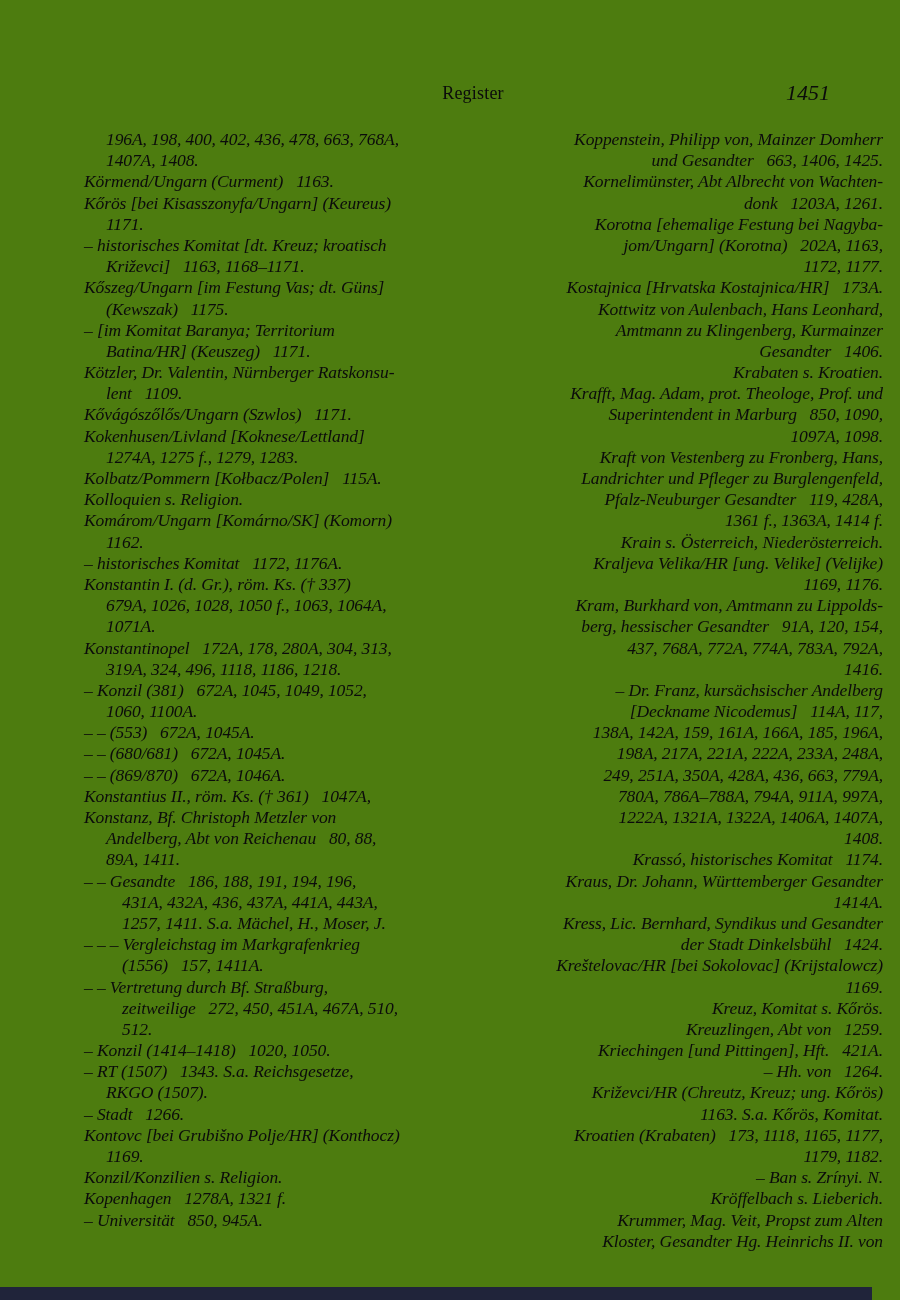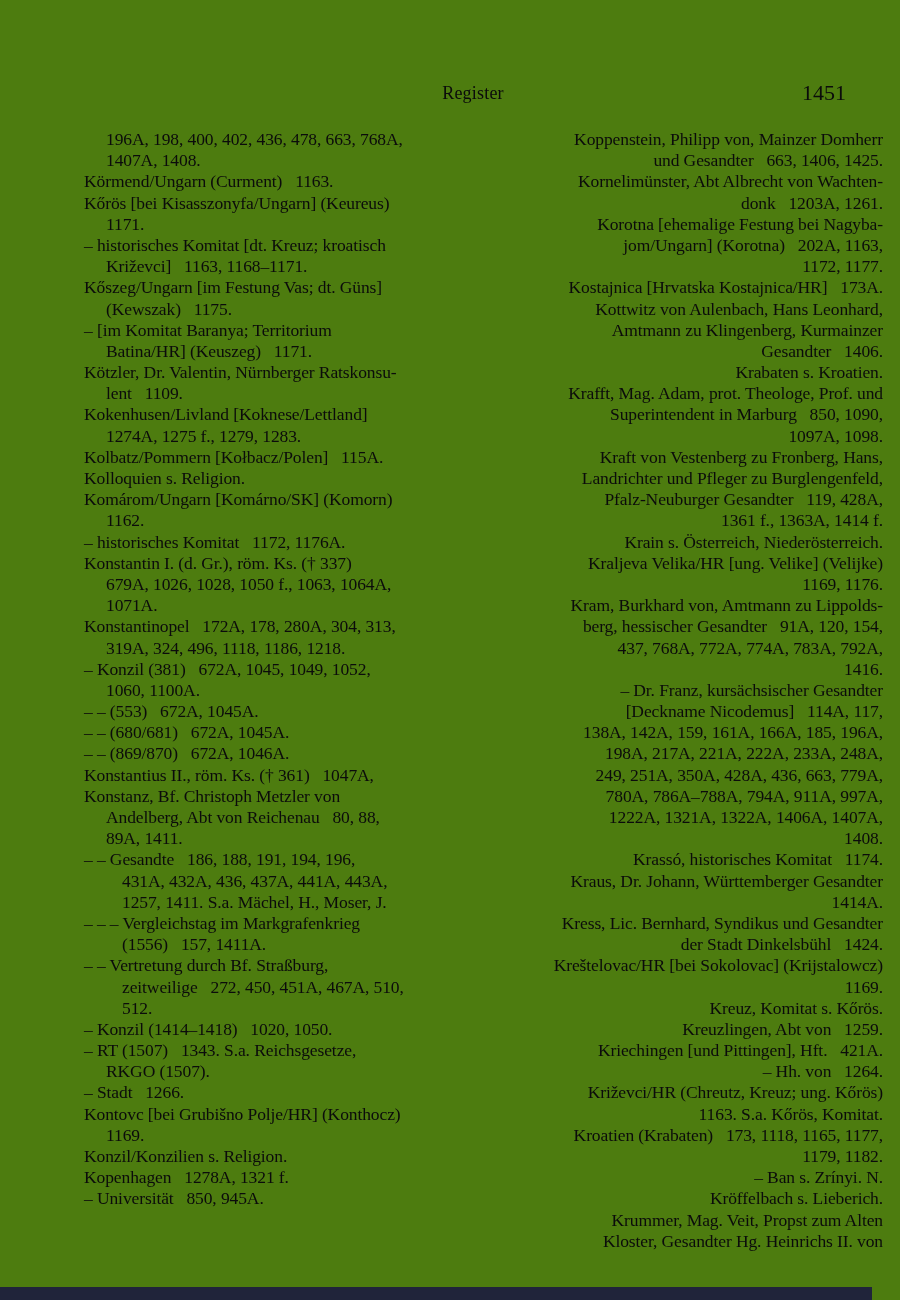--- a/index.html
+++ b/index.html
@@ -11,25 +11,26 @@
     font-family:"Liberation Serif","DejaVu Serif",serif;
     overflow:hidden;
     padding-left:37px;
   }
   .header{position:absolute;top:80px;left:84px;width:778px;height:28px;}
   .running-title{
     position:absolute;left:0;right:0;top:3px;
     text-align:center;font-size:18px;letter-spacing:0.2px;
   }
   .page-number{
-    position:absolute;right:16px;top:0;
+    position:absolute;right:32px;top:0;
     font-size:22px;
+    font-style:italic;
   }
   .columns{position:absolute;top:129px;left:84px;width:790px;}
-  .col{position:absolute;top:0;}
+  .col{position:absolute;top:0;font-style:italic;}
   .col-left{left:0;width:382px;}
   .col-right{left:407px;width:392px;text-align:right;}
   .line{
     white-space:pre;
     font-size:17.5px;
     line-height:21.2px;
     height:21.2px;
     letter-spacing:-0.1px;
   }
   .indent-0{padding-left:0;}
@@ -58,20 +59,21 @@
         <div class="line indent-0">Kőrös [bei Kisasszonyfa/Ungarn] (Keureus)</div>
         <div class="line indent-1">1171.</div>
         <div class="line indent-0">– historisches Komitat [dt. Kreuz; kroatisch</div>
         <div class="line indent-1">Križevci]   1163, 1168–1171.</div>
         <div class="line indent-0">Kőszeg/Ungarn [im Festung Vas; dt. Güns]</div>
         <div class="line indent-1">(Kewszak)   1175.</div>
         <div class="line indent-0">– [im Komitat Baranya; Territorium</div>
         <div class="line indent-1">Batina/HR] (Keuszeg)   1171.</div>
         <div class="line indent-0">Kötzler, Dr. Valentin, Nürnberger Ratskonsu-</div>
         <div class="line indent-1">lent   1109.</div>
+        <div class="line indent-0">Kővágószőlős/Ungarn (Szwlos)   1171.</div>
         <div class="line indent-0">Kokenhusen/Livland [Koknese/Lettland]</div>
         <div class="line indent-1">1274A, 1275 f., 1279, 1283.</div>
         <div class="line indent-0">Kolbatz/Pommern [Kołbacz/Polen]   115A.</div>
         <div class="line indent-0">Kolloquien s. Religion.</div>
         <div class="line indent-0">Komárom/Ungarn [Komárno/SK] (Komorn)</div>
         <div class="line indent-1">1162.</div>
         <div class="line indent-0">– historisches Komitat   1172, 1176A.</div>
         <div class="line indent-0">Konstantin I. (d. Gr.), röm. Ks. († 337)</div>
         <div class="line indent-1">679A, 1026, 1028, 1050 f., 1063, 1064A,</div>
         <div class="line indent-1">1071A.</div>
@@ -124,21 +126,21 @@
         <div class="line indent-1">Landrichter und Pfleger zu Burglengenfeld,</div>
         <div class="line indent-1">Pfalz-Neuburger Gesandter   119, 428A,</div>
         <div class="line indent-1">1361 f., 1363A, 1414 f.</div>
         <div class="line indent-0">Krain s. Österreich, Niederösterreich.</div>
         <div class="line indent-0">Kraljeva Velika/HR [ung. Velike] (Velijke)</div>
         <div class="line indent-1">1169, 1176.</div>
         <div class="line indent-0">Kram, Burkhard von, Amtmann zu Lippolds-</div>
         <div class="line indent-1">berg, hessischer Gesandter   91A, 120, 154,</div>
         <div class="line indent-1">437, 768A, 772A, 774A, 783A, 792A,</div>
         <div class="line indent-1">1416.</div>
-        <div class="line indent-0">– Dr. Franz, kursächsischer Gesandter</div>
+        <div class="line indent-0">– Dr. Franz, kursächsischer Andelberg</div>
         <div class="line indent-1">[Deckname Nicodemus]   114A, 117,</div>
         <div class="line indent-1">138A, 142A, 159, 161A, 166A, 185, 196A,</div>
         <div class="line indent-1">198A, 217A, 221A, 222A, 233A, 248A,</div>
         <div class="line indent-1">249, 251A, 350A, 428A, 436, 663, 779A,</div>
         <div class="line indent-1">780A, 786A–788A, 794A, 911A, 997A,</div>
         <div class="line indent-1">1222A, 1321A, 1322A, 1406A, 1407A,</div>
         <div class="line indent-1">1408.</div>
         <div class="line indent-0">Krassó, historisches Komitat   1174.</div>
         <div class="line indent-0">Kraus, Dr. Johann, Württemberger Gesandter</div>
         <div class="line indent-1">1414A.</div>

